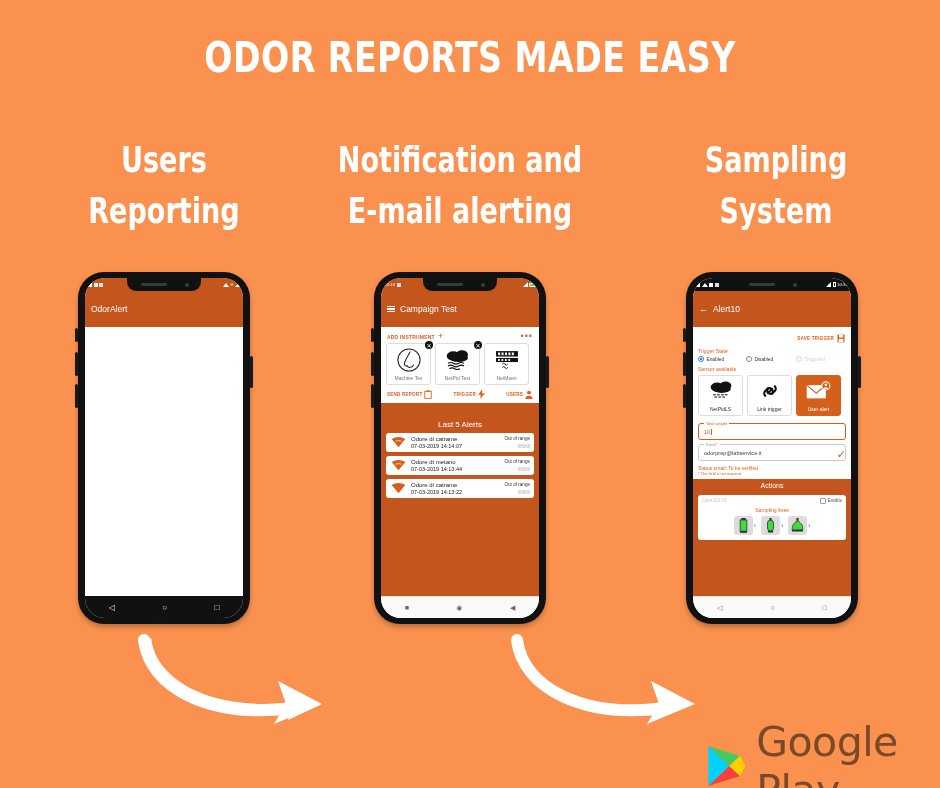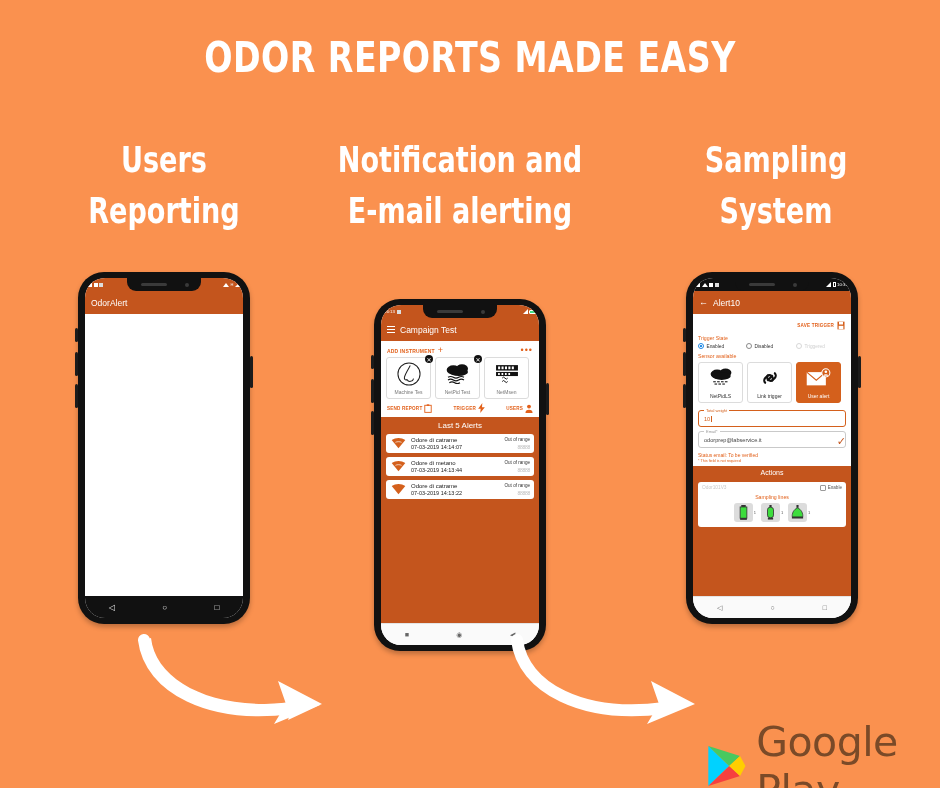--- a/index.html
+++ b/index.html
@@ -30,21 +30,21 @@
   #t3 { top:135px; left:645px; width:262px; }
 
   
   .phone {
     position:absolute; width:172px; height:352px;
     background:#111; border-radius:26px;
     box-shadow:0 3px 5px rgba(0,0,0,.25);
     padding:6px 7px;
   }
   #phone1 { left:78px;  top:272px; }
-  #phone2 { left:374px; top:272px;margin-top:27px; }
+  #phone2 { left:374px; top:272px; }
   #phone3 { left:686px; top:272px; }
   .btn-side {
     position:absolute; left:-3px; width:3px; background:#1b1b1b; border-radius:2px;
   }
   .btn-side.b1 { top:56px;  height:14px; }
   .btn-side.b2 { top:80px;  height:24px; }
   .btn-side.b3 { top:112px; height:24px; }
   .btn-side.r1 { left:auto; right:-3px; top:84px; height:32px; }
 
   .screen {
@@ -67,21 +67,21 @@
   }
   .sb-left, .sb-right { display:flex; align-items:center; gap:1.5px; }
   .sq  { width:4px; height:4px; background:#fff; }
   .sq.o{ background:#ddd; }
   .tri { width:0;height:0;border-left:3px solid transparent;border-right:3px solid transparent;border-bottom:4px solid #fff;}
   .bars{ width:0;height:0;border-left:5px solid transparent;border-bottom:5px solid #fff;}
   .batt{ width:3px;height:5px;border:.7px solid #fff;}
   .greenbatt{ width:7px;height:4px;border:.8px solid #fff;border-radius:1px;background:#3ddc84;}
 
   .appbar {
-    height:23px; background:#C4551D; display:flex; align-items:center;
+    height:36px; background:#C4551D; display:flex; align-items:center;
     gap:5px; padding:0 6px; color:#fff; font-size:8px; position:relative; z-index:10;
   }
   .appbar .ttl { font-size:8.5px; }
   .ham { display:flex; flex-direction:column; gap:1.5px; }
   .ham span { display:block; width:8px; height:1.2px; background:#fff; }
   .backarrow { font-size:9px; line-height:1; }
 
   .navbar {
     position:absolute; bottom:0; left:0; width:100%; height:22px;
     display:flex; align-items:center; justify-content:space-around;
@@ -120,21 +120,21 @@
   .icard .x { position:absolute; top:-3px; right:-3px; width:8px; height:8px;
               border-radius:50%; background:#111; color:#fff; font-size:6px;
               display:flex; align-items:center; justify-content:center; }
   .icard .nm { font-size:5px; color:#777; white-space:nowrap; }
   .icard .gfx { flex:1; display:flex; align-items:center; justify-content:center; }
   .actbar { display:flex; align-items:center; justify-content:space-between;
             padding:4px 6px 4px; }
   .actbar .a { display:flex; align-items:center; gap:2px; font-size:4.6px;
                font-weight:bold; color:#E2601A; letter-spacing:.2px; }
   .alerts-wrap { background:#C4551D; flex:1; padding:0 0 2px; }
-  .alerts-hd { text-align:center; color:#fff; font-size:8px; padding:4px 0 4px; }
+  .alerts-hd { text-align:center; color:#fff; font-size:8px; padding:17px 0 4px; }
   .alert-row { background:#fff; border-radius:3px; margin:0 5px 4px;
                display:flex; align-items:center; padding:3px 4px; gap:4px; }
   .alert-row .nose { width:17px; flex:none; display:flex; justify-content:center;}
   .alert-row .mid { flex:1; }
   .alert-row .ttl { font-size:6px; color:#222; }
   .alert-row .dt  { font-size:5.5px; color:#222; margin-top:1px; }
   .alert-row .rt  { text-align:right; }
   .alert-row .oor { font-size:4.6px; color:#333; }
   .alert-row .val { font-size:5px; color:#bdbdbd; letter-spacing:-.3px; margin-top:2px; }
 

